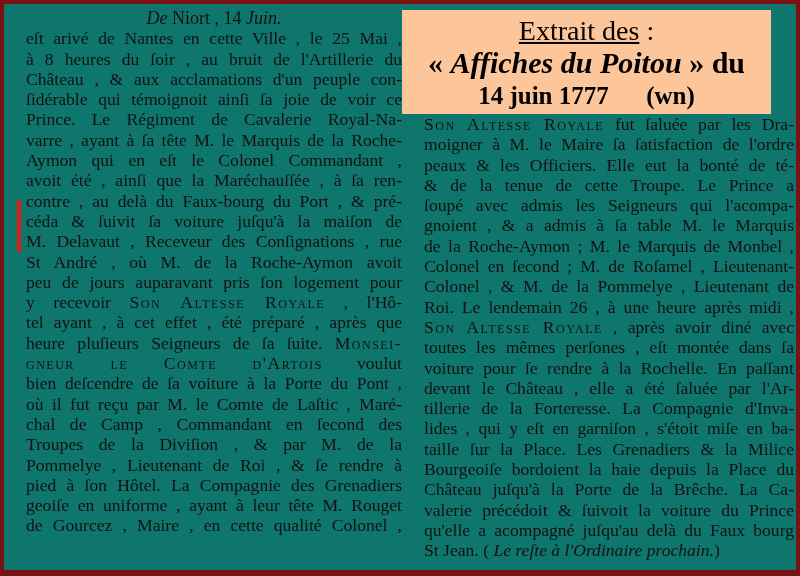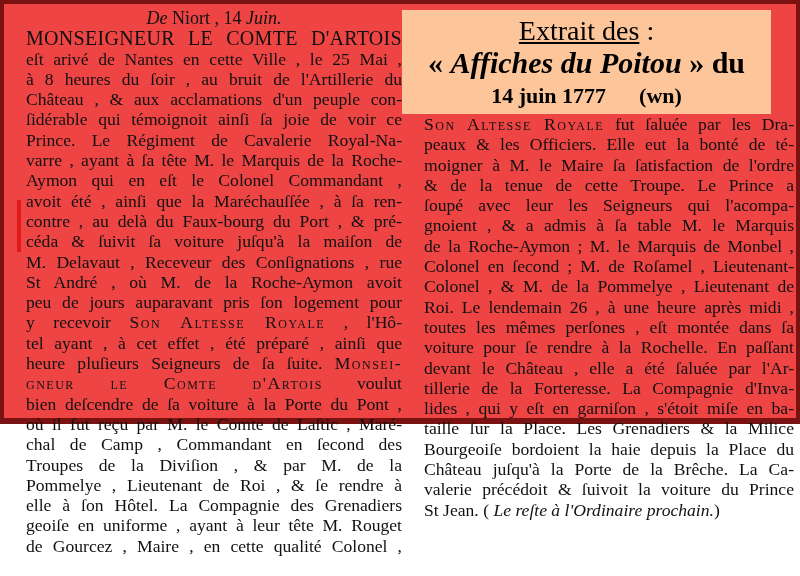--- a/index.html
+++ b/index.html
@@ -3,25 +3,25 @@
   <meta charset="utf-8">
   <style>
     html, body { margin: 0; padding: 0; }
     body {
       width: 800px; height: 576px; overflow: hidden;
       background: #ffffff;
       font-family: "DejaVu Serif", "Liberation Serif", serif;
     }
     .frame {
       position: absolute; left: 0; top: 0;
-      width: 800px; height: 424px;
+      width: 800px; height: 576px;
       box-sizing: border-box;
       border: 4px solid #7a1212;
       border-bottom-width: 6px;
-      background: #ef4444;
+      background: #0f766e;
     }
     .col {
       position: absolute; top: 4px;
       color: #111;
       font-family: "Liberation Serif", "DejaVu Serif", serif;
       font-size: 17.6px;
       line-height: 20.3px;
       text-align: justify;
       text-align-last: justify;
       white-space: nowrap;
@@ -53,84 +53,85 @@
     }
     .caption-box .c1 {
       font-size: 28px; line-height: 30px; padding-top: 6px;
     }
     .caption-box .c1 u { text-decoration: underline; }
     .caption-box .c2 {
       font-size: 30px; line-height: 34px; font-weight: bold; text-align: center;
     }
     .caption-box .c2 i { font-style: italic; }
     .caption-box .c3 {
-      font-size: 22px; line-height: 32px; font-weight: bold;
+      font-size: 25px; line-height: 32px; font-weight: bold;
       white-space: pre;
     }
   </style>
 </head>
 <body>
 
 <div class="frame">
 
   <div class="redmark"></div>
 
   <div class="col col-left">
     <span class="line title-line"><i>De</i><span> Niort , 14 </span><i>Juin.</i></span>
-    <span class="line heading">MONSEIGNEUR LE COMTE D'ARTOIS</span>
     <span class="line">eſt arivé de Nantes en cette Ville , le 25 Mai ,</span>
     <span class="line">à 8 heures du ſoir , au bruit de l'Artillerie du</span>
     <span class="line">Château , &amp; aux acclamations d'un peuple con-</span>
     <span class="line">ſidérable qui témoignoit ainſi ſa joie de voir ce</span>
     <span class="line">Prince. Le Régiment de Cavalerie Royal-Na-</span>
     <span class="line">varre , ayant à ſa tête M. le Marquis de la Roche-</span>
     <span class="line">Aymon qui en eſt le Colonel Commandant ,</span>
     <span class="line">avoit été , ainſi que la Maréchauſſée , à ſa ren-</span>
     <span class="line">contre , au delà du Faux-bourg du Port , &amp; pré-</span>
     <span class="line">céda &amp; ſuivit ſa voiture juſqu'à la maiſon de</span>
     <span class="line">M. Delavaut , Receveur des Conſignations , rue</span>
     <span class="line">St André , où M. de la Roche-Aymon avoit</span>
     <span class="line">peu de jours auparavant pris ſon logement pour</span>
     <span class="line"><span>y recevoir </span><span class="sc">Son Altesse Royale</span><span> , l'Hô-</span></span>
-    <span class="line">tel ayant , à cet effet , été préparé , ainſi que</span>
+    <span class="line">tel ayant , à cet effet , été préparé , après que</span>
     <span class="line"><span>heure pluſieurs Seigneurs de ſa ſuite. </span><span class="sc">Monsei-</span></span>
     <span class="line"><span class="sc">gneur le Comte d'Artois</span><span> voulut</span></span>
     <span class="line">bien deſcendre de ſa voiture à la Porte du Pont ,</span>
     <span class="line">où il fut reçu par M. le Comte de Laſtic , Maré-</span>
     <span class="line">chal de Camp , Commandant en ſecond des</span>
     <span class="line">Troupes de la Diviſion , &amp; par M. de la</span>
     <span class="line">Pommelye , Lieutenant de Roi , &amp; ſe rendre à</span>
-    <span class="line">elle à ſon Hôtel. La Compagnie des Grenadiers</span>
+    <span class="line">pied à ſon Hôtel. La Compagnie des Grenadiers</span>
     <span class="line">geoiſe en uniforme , ayant à leur tête M. Rouget</span>
     <span class="line">de Gourcez , Maire , en cette qualité Colonel ,</span>
 
   </div>
 
   <div class="caption-box">
     <div class="c1"><u>Extrait des</u><span> :</span></div>
     <div class="c2"><span>« </span><i>Affiches du Poitou</i><span> » du</span></div>
     <div class="c3">14 juin 1777      (wn)</div>
   </div>
 
   <div class="col col-right">
     <span class="line"><span class="sc">Son Altesse Royale</span><span> fut ſaluée par les Dra-</span></span>
+    <span class="line">moigner à M. le Maire ſa ſatisfaction de l'ordre</span>
     <span class="line">peaux &amp; les Officiers. Elle eut la bonté de té-</span>
-    <span class="line">moigner à M. le Maire ſa ſatisfaction de l'ordre</span>
     <span class="line">&amp; de la tenue de cette Troupe. Le Prince a</span>
-    <span class="line">ſoupé avec leur les Seigneurs qui l'acompa-</span>
+    <span class="line">ſoupé avec admis les Seigneurs qui l'acompa-</span>
     <span class="line">gnoient , &amp; a admis à ſa table M. le Marquis</span>
     <span class="line">de la Roche-Aymon ; M. le Marquis de Monbel ,</span>
     <span class="line">Colonel en ſecond ; M. de Roſamel , Lieutenant-</span>
     <span class="line">Colonel , &amp; M. de la Pommelye , Lieutenant de</span>
     <span class="line">Roi. Le lendemain 26 , à une heure après midi ,</span>
+    <span class="line"><span class="sc">Son Altesse Royale</span><span> , après avoir diné avec</span></span>
     <span class="line">toutes les mêmes perſones , eſt montée dans ſa</span>
     <span class="line">voiture pour ſe rendre à la Rochelle. En paſſant</span>
     <span class="line">devant le Château , elle a été ſaluée par l'Ar-</span>
     <span class="line">tillerie de la Forteresse. La Compagnie d'Inva-</span>
     <span class="line">lides , qui y eſt en garniſon , s'étoit miſe en ba-</span>
     <span class="line">taille ſur la Place. Les Grenadiers &amp; la Milice</span>
     <span class="line">Bourgeoiſe bordoient la haie depuis la Place du</span>
     <span class="line">Château juſqu'à la Porte de la Brêche. La Ca-</span>
     <span class="line">valerie précédoit &amp; ſuivoit la voiture du Prince</span>
+    <span class="line">qu'elle a acompagné juſqu'au delà du Faux bourg</span>
     <span class="line" style="text-align-last:left;"><span>St Jean. ( </span><i>Le reſte à l'Ordinaire prochain.</i><span>)</span></span>
   </div>
 
 </div>
 
 </body></html>

